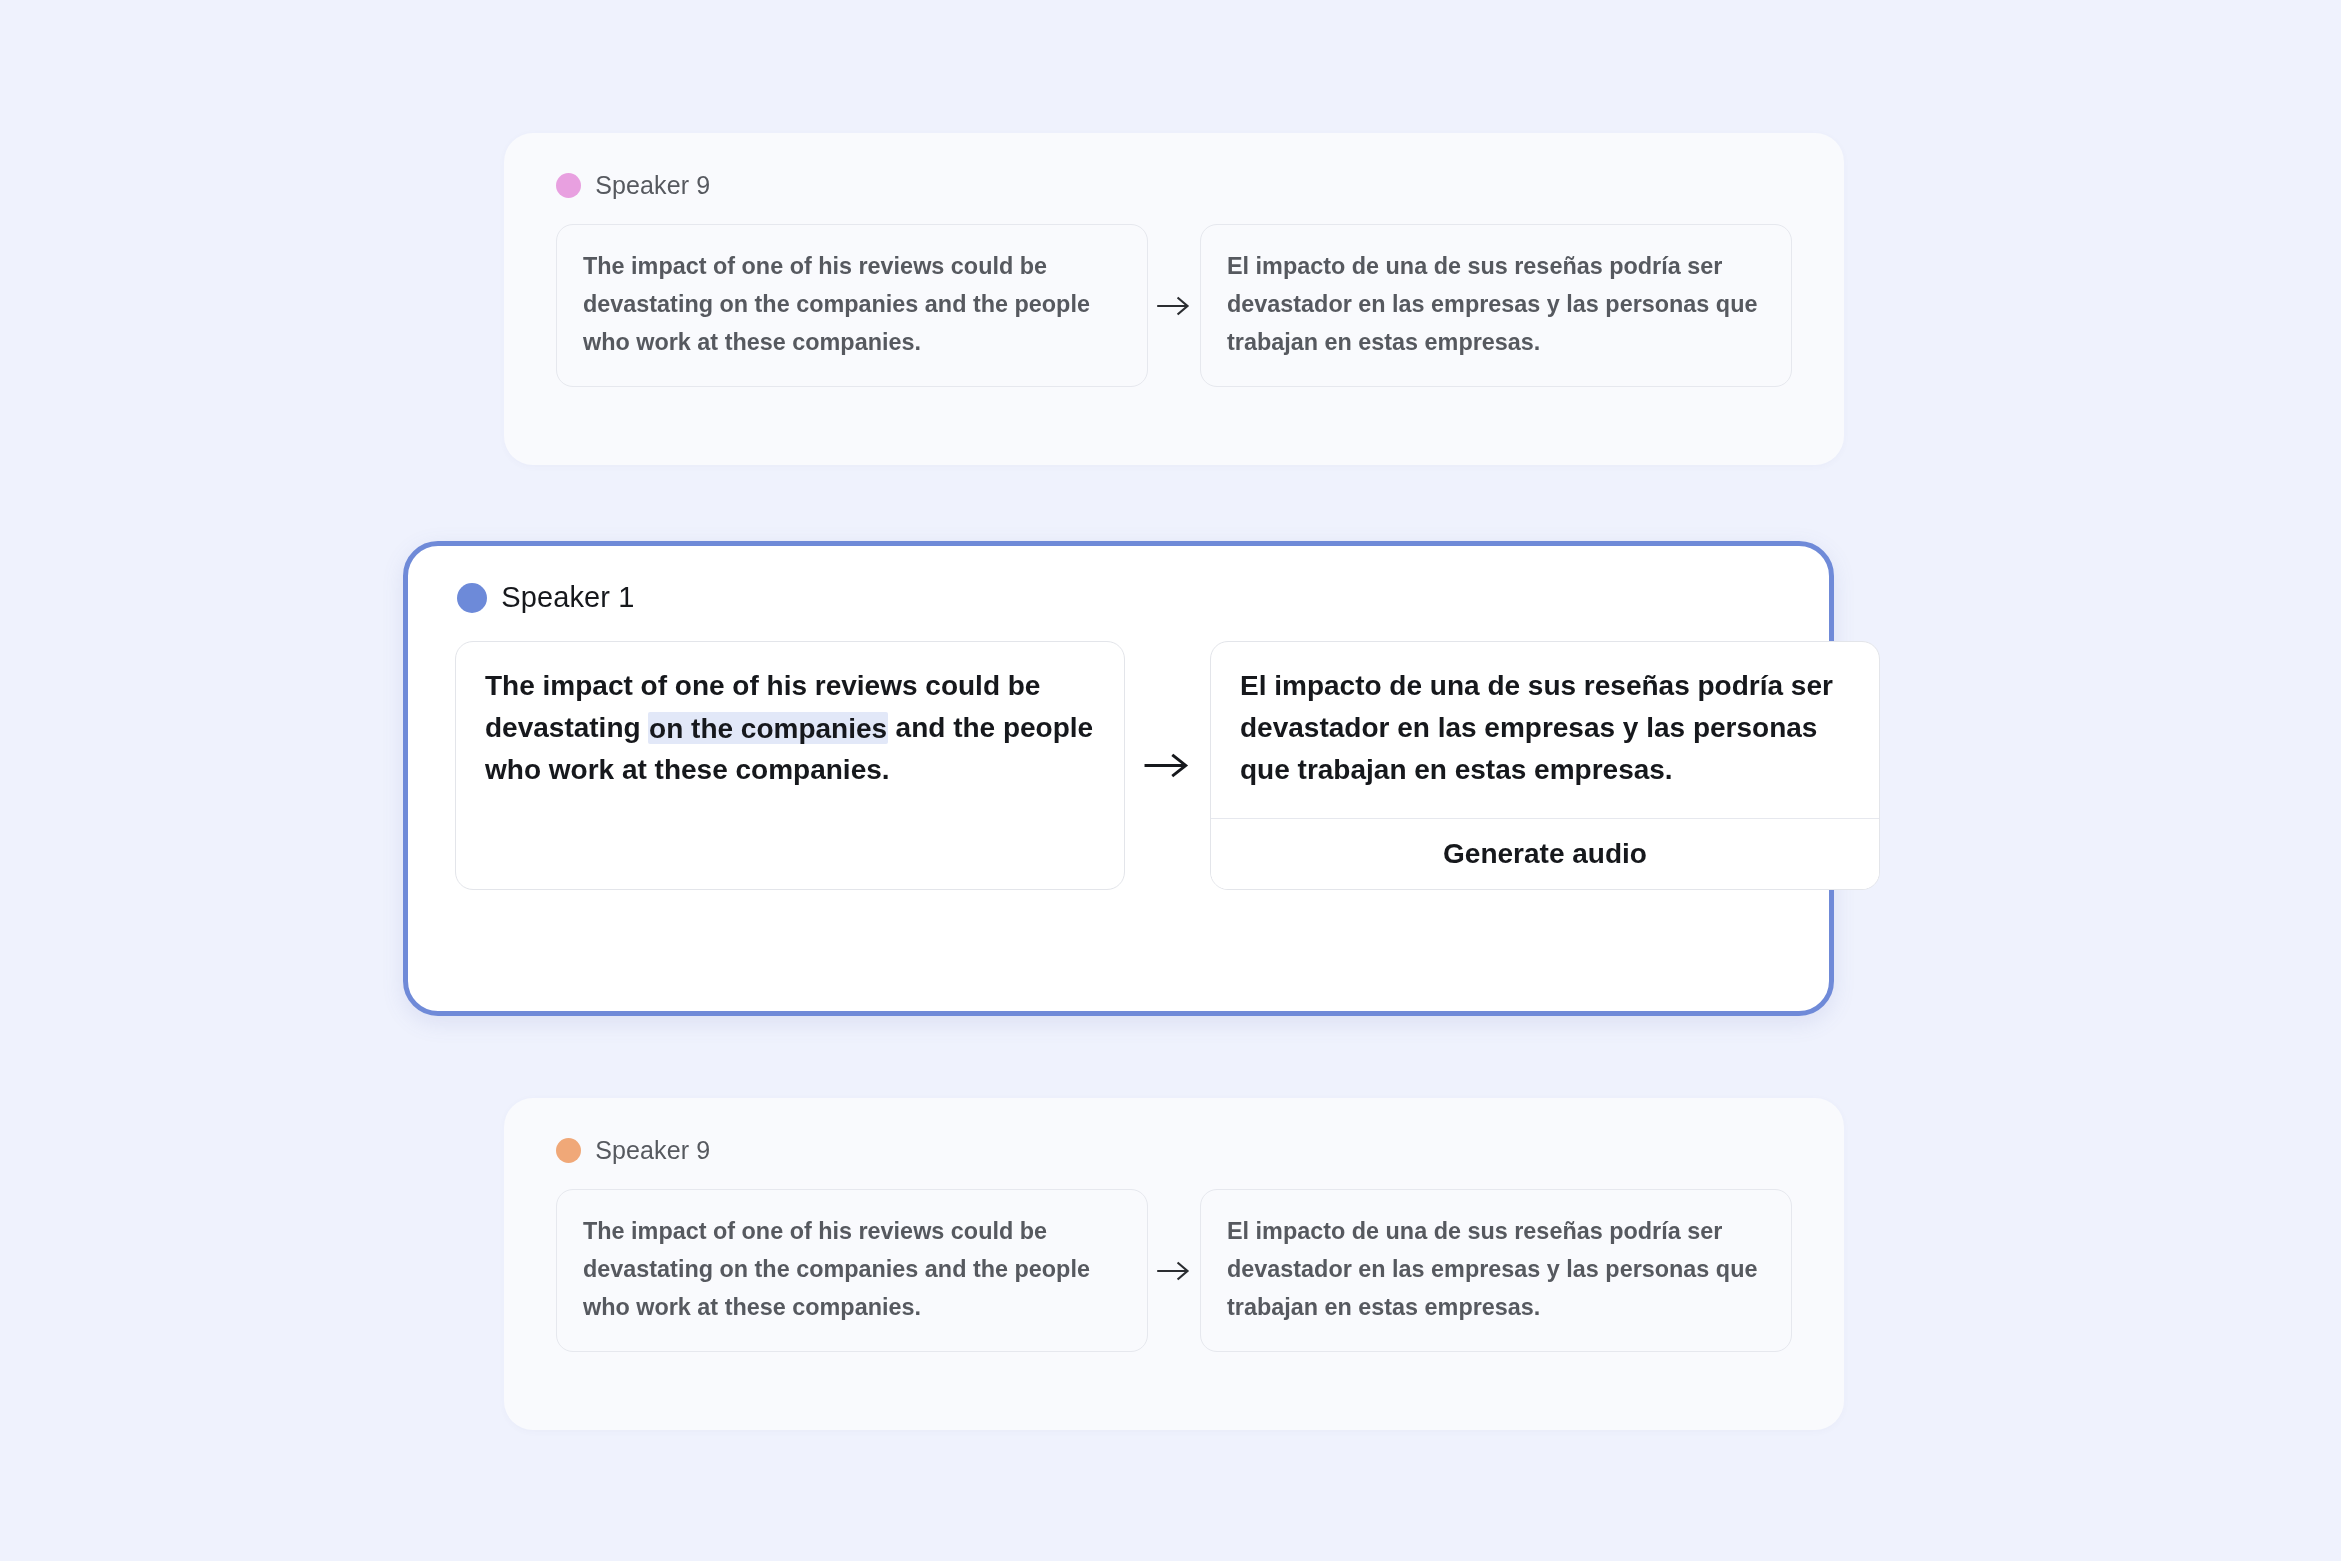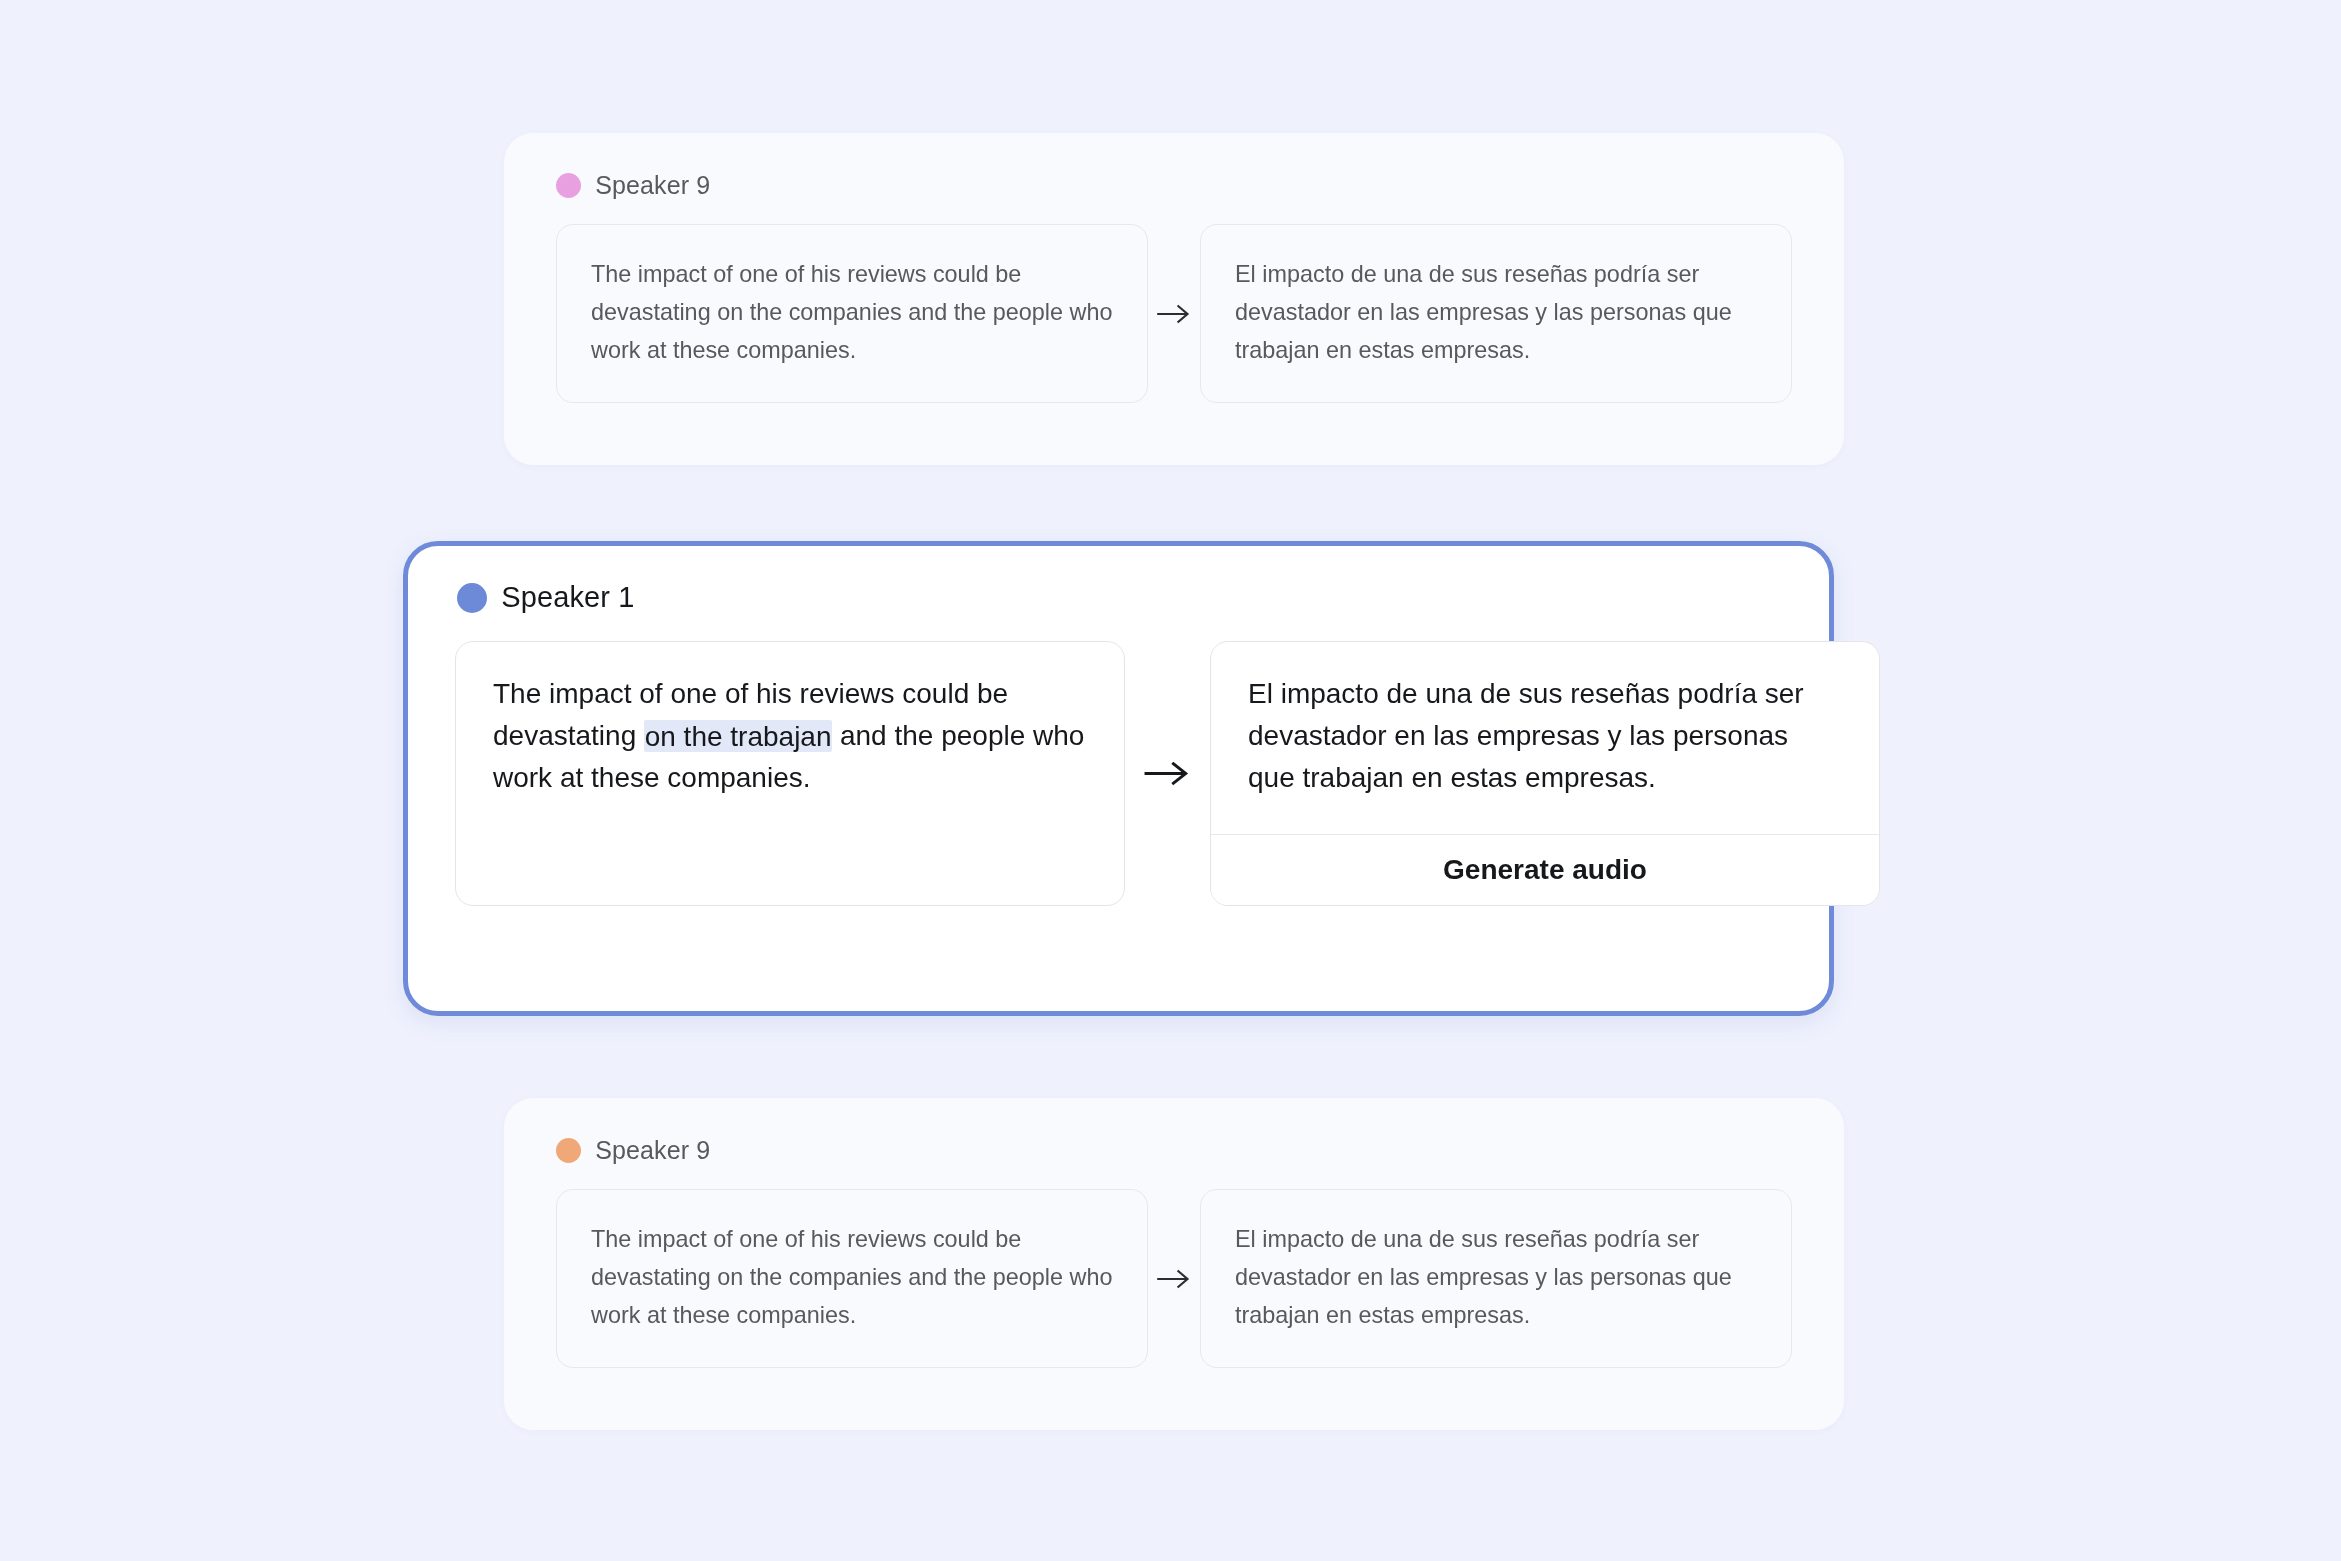--- a/index.html
+++ b/index.html
@@ -89,21 +89,22 @@
     border: 1.3px solid #e3e5ea;
     border-radius: 18px;
     background: #ffffff;
   }
 
   .pane-body {
     flex: 1 1 auto;
   }
 
   .pane-text {
-    margin: 8px;
+    margin: 0;
+    font-weight: bold;
   }
 
   
   .card-inactive .pane-body { padding: 22px 26px 25px 26px; }
   .card-inactive .pane-text {
     font-size: 23.4px;
     line-height: 38px;
     color: #56595f;
   }
 
@@ -209,21 +210,21 @@
   <div class="speaker-card card-active" id="card-speaker-1">
 
     <div class="speaker-row">
       <span class="speaker-dot" style="background:#6d8ad9;"></span>
       <span class="speaker-name">Speaker 1</span>
     </div>
 
     <div class="panes">
       <div class="pane src">
         <div class="pane-body">
-          <p class="pane-text"><span>The impact of one of his reviews could be devastating </span><span class="hl">on the trabajan</span><span> and the people who work at these companies.</span></p>
+          <p class="pane-text"><span>The impact of one of his reviews could be devastating </span><span class="hl">on the companies</span><span> and the people who work at these companies.</span></p>
         </div>
       </div>
 
       <div class="arrow-col">
         <svg class="arrow-glyph" width="47" height="33" viewBox="0 0 72 50">
           <path d="M3 25 H62 M45 10 L64 25 L45 40" fill="none" stroke="#16181c" stroke-width="4.4" stroke-linecap="square" stroke-linejoin="miter"></path>
         </svg>
       </div>
 
       <div class="pane dst">

